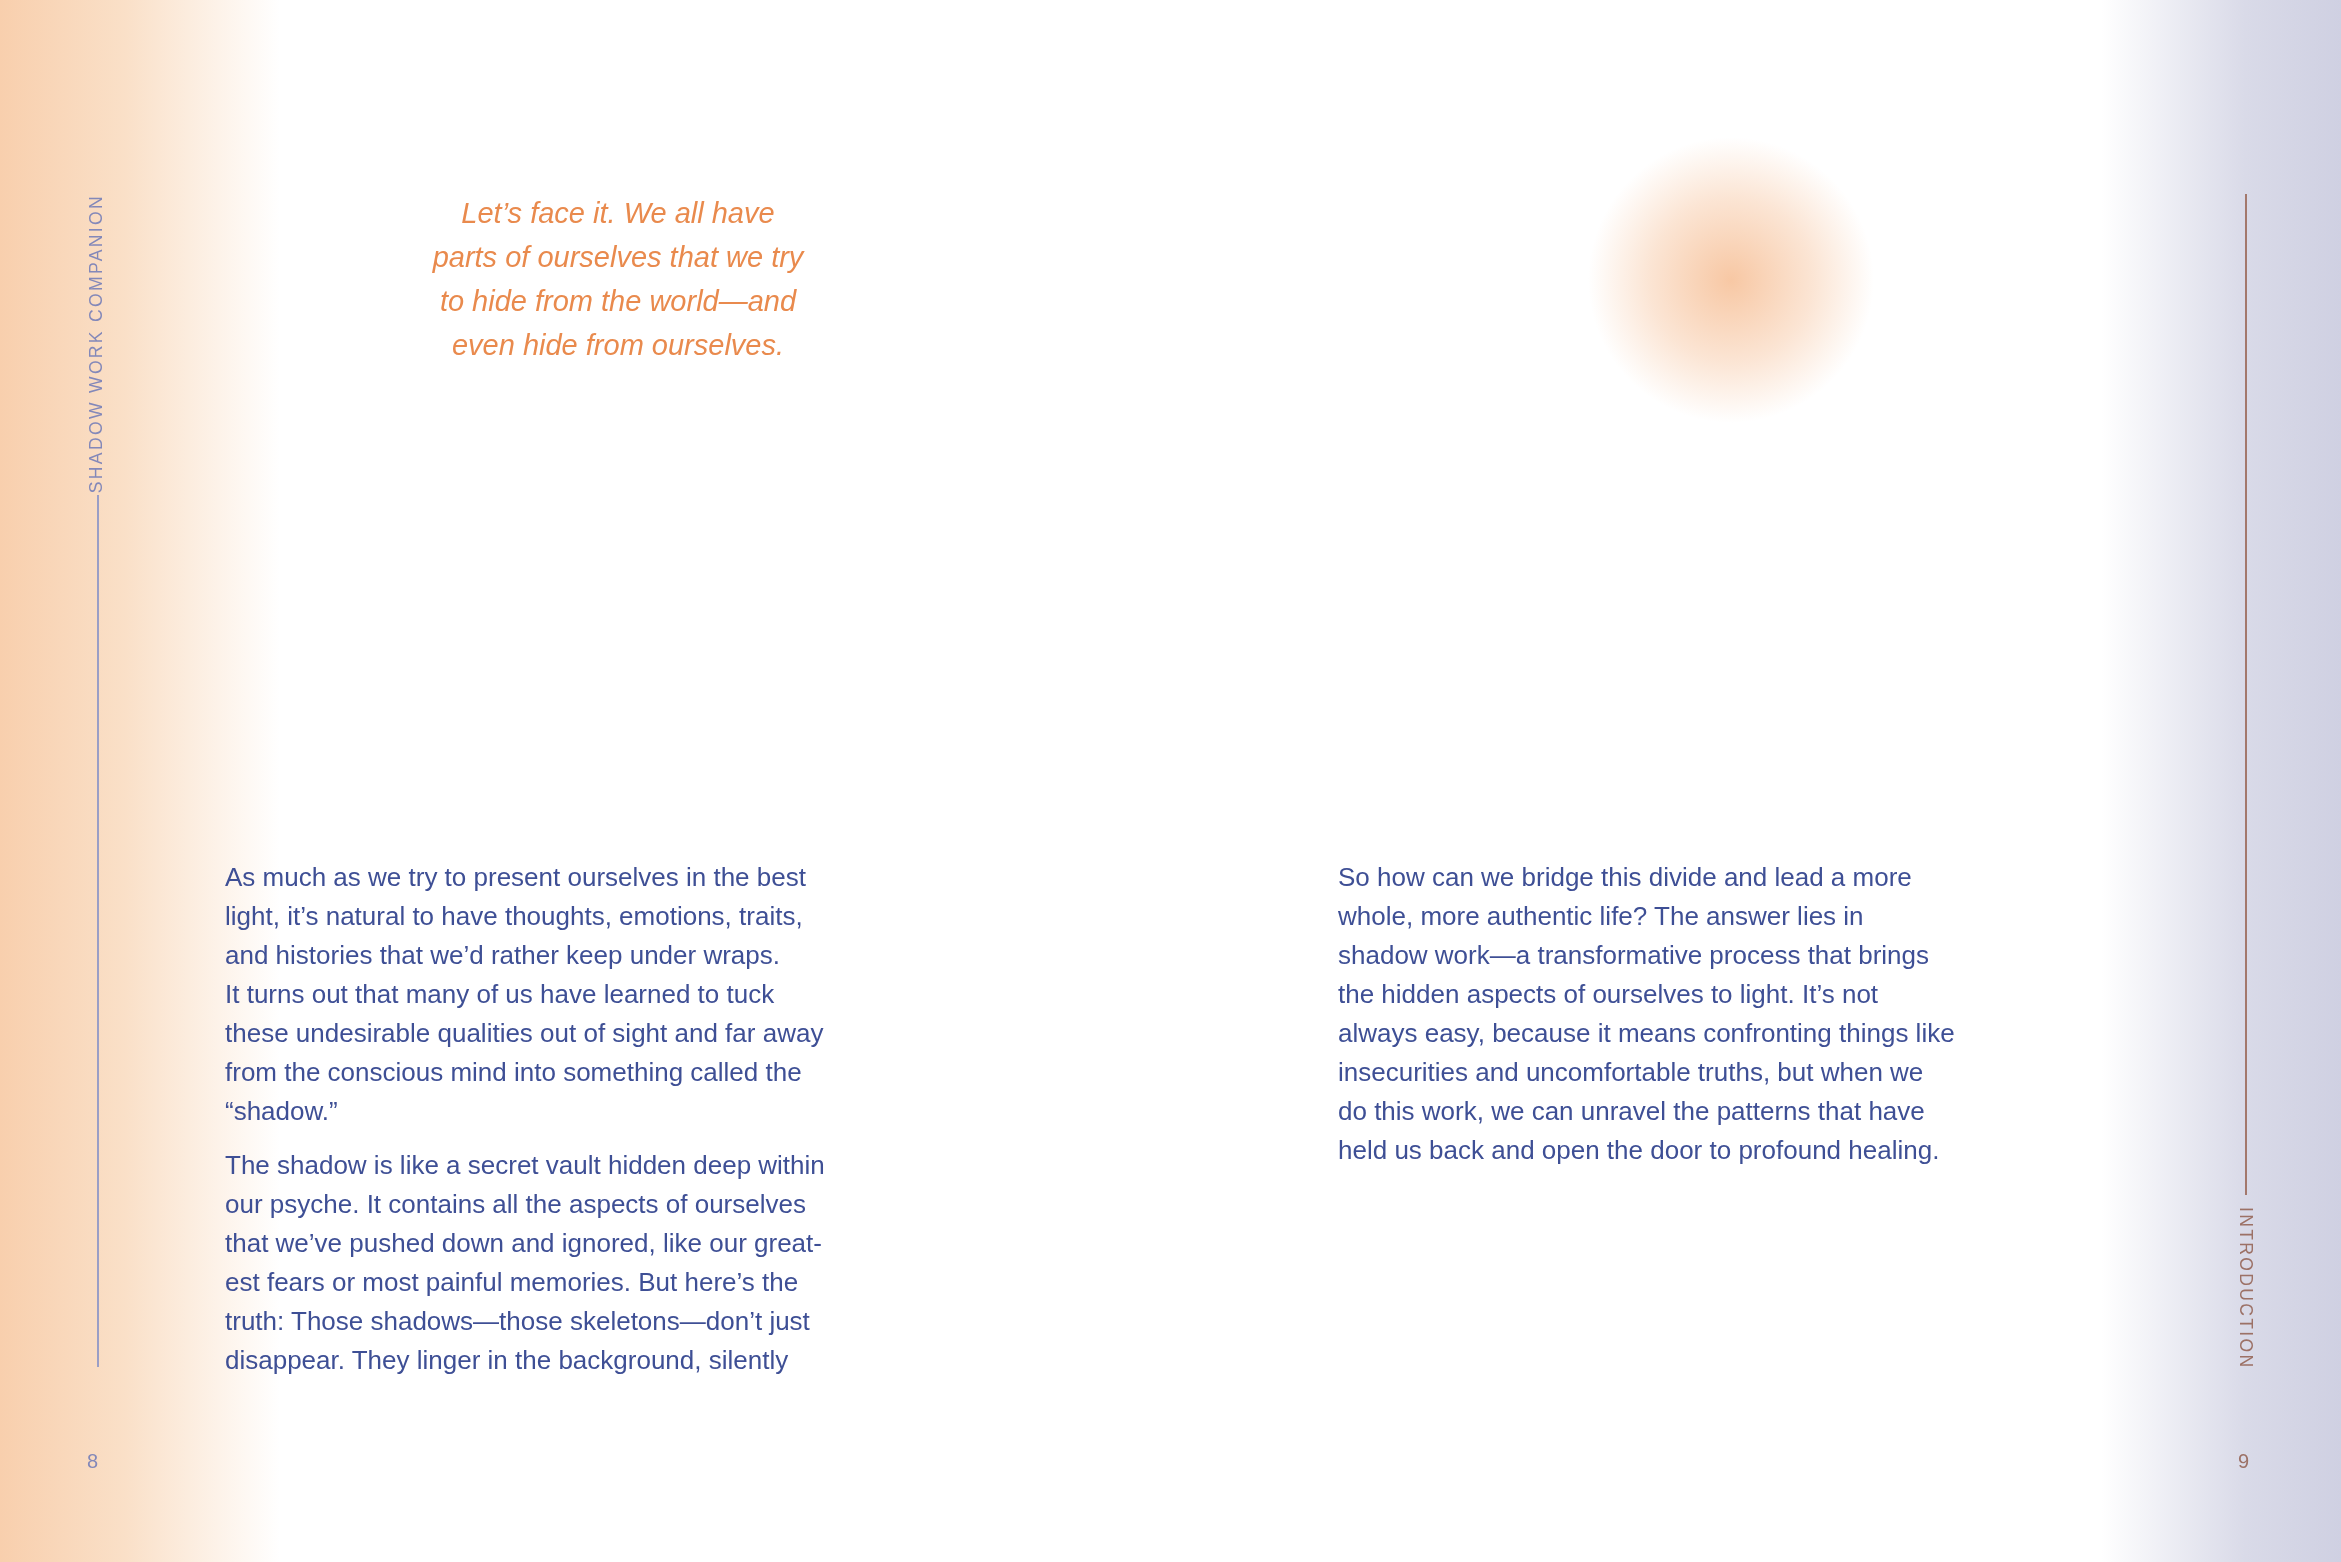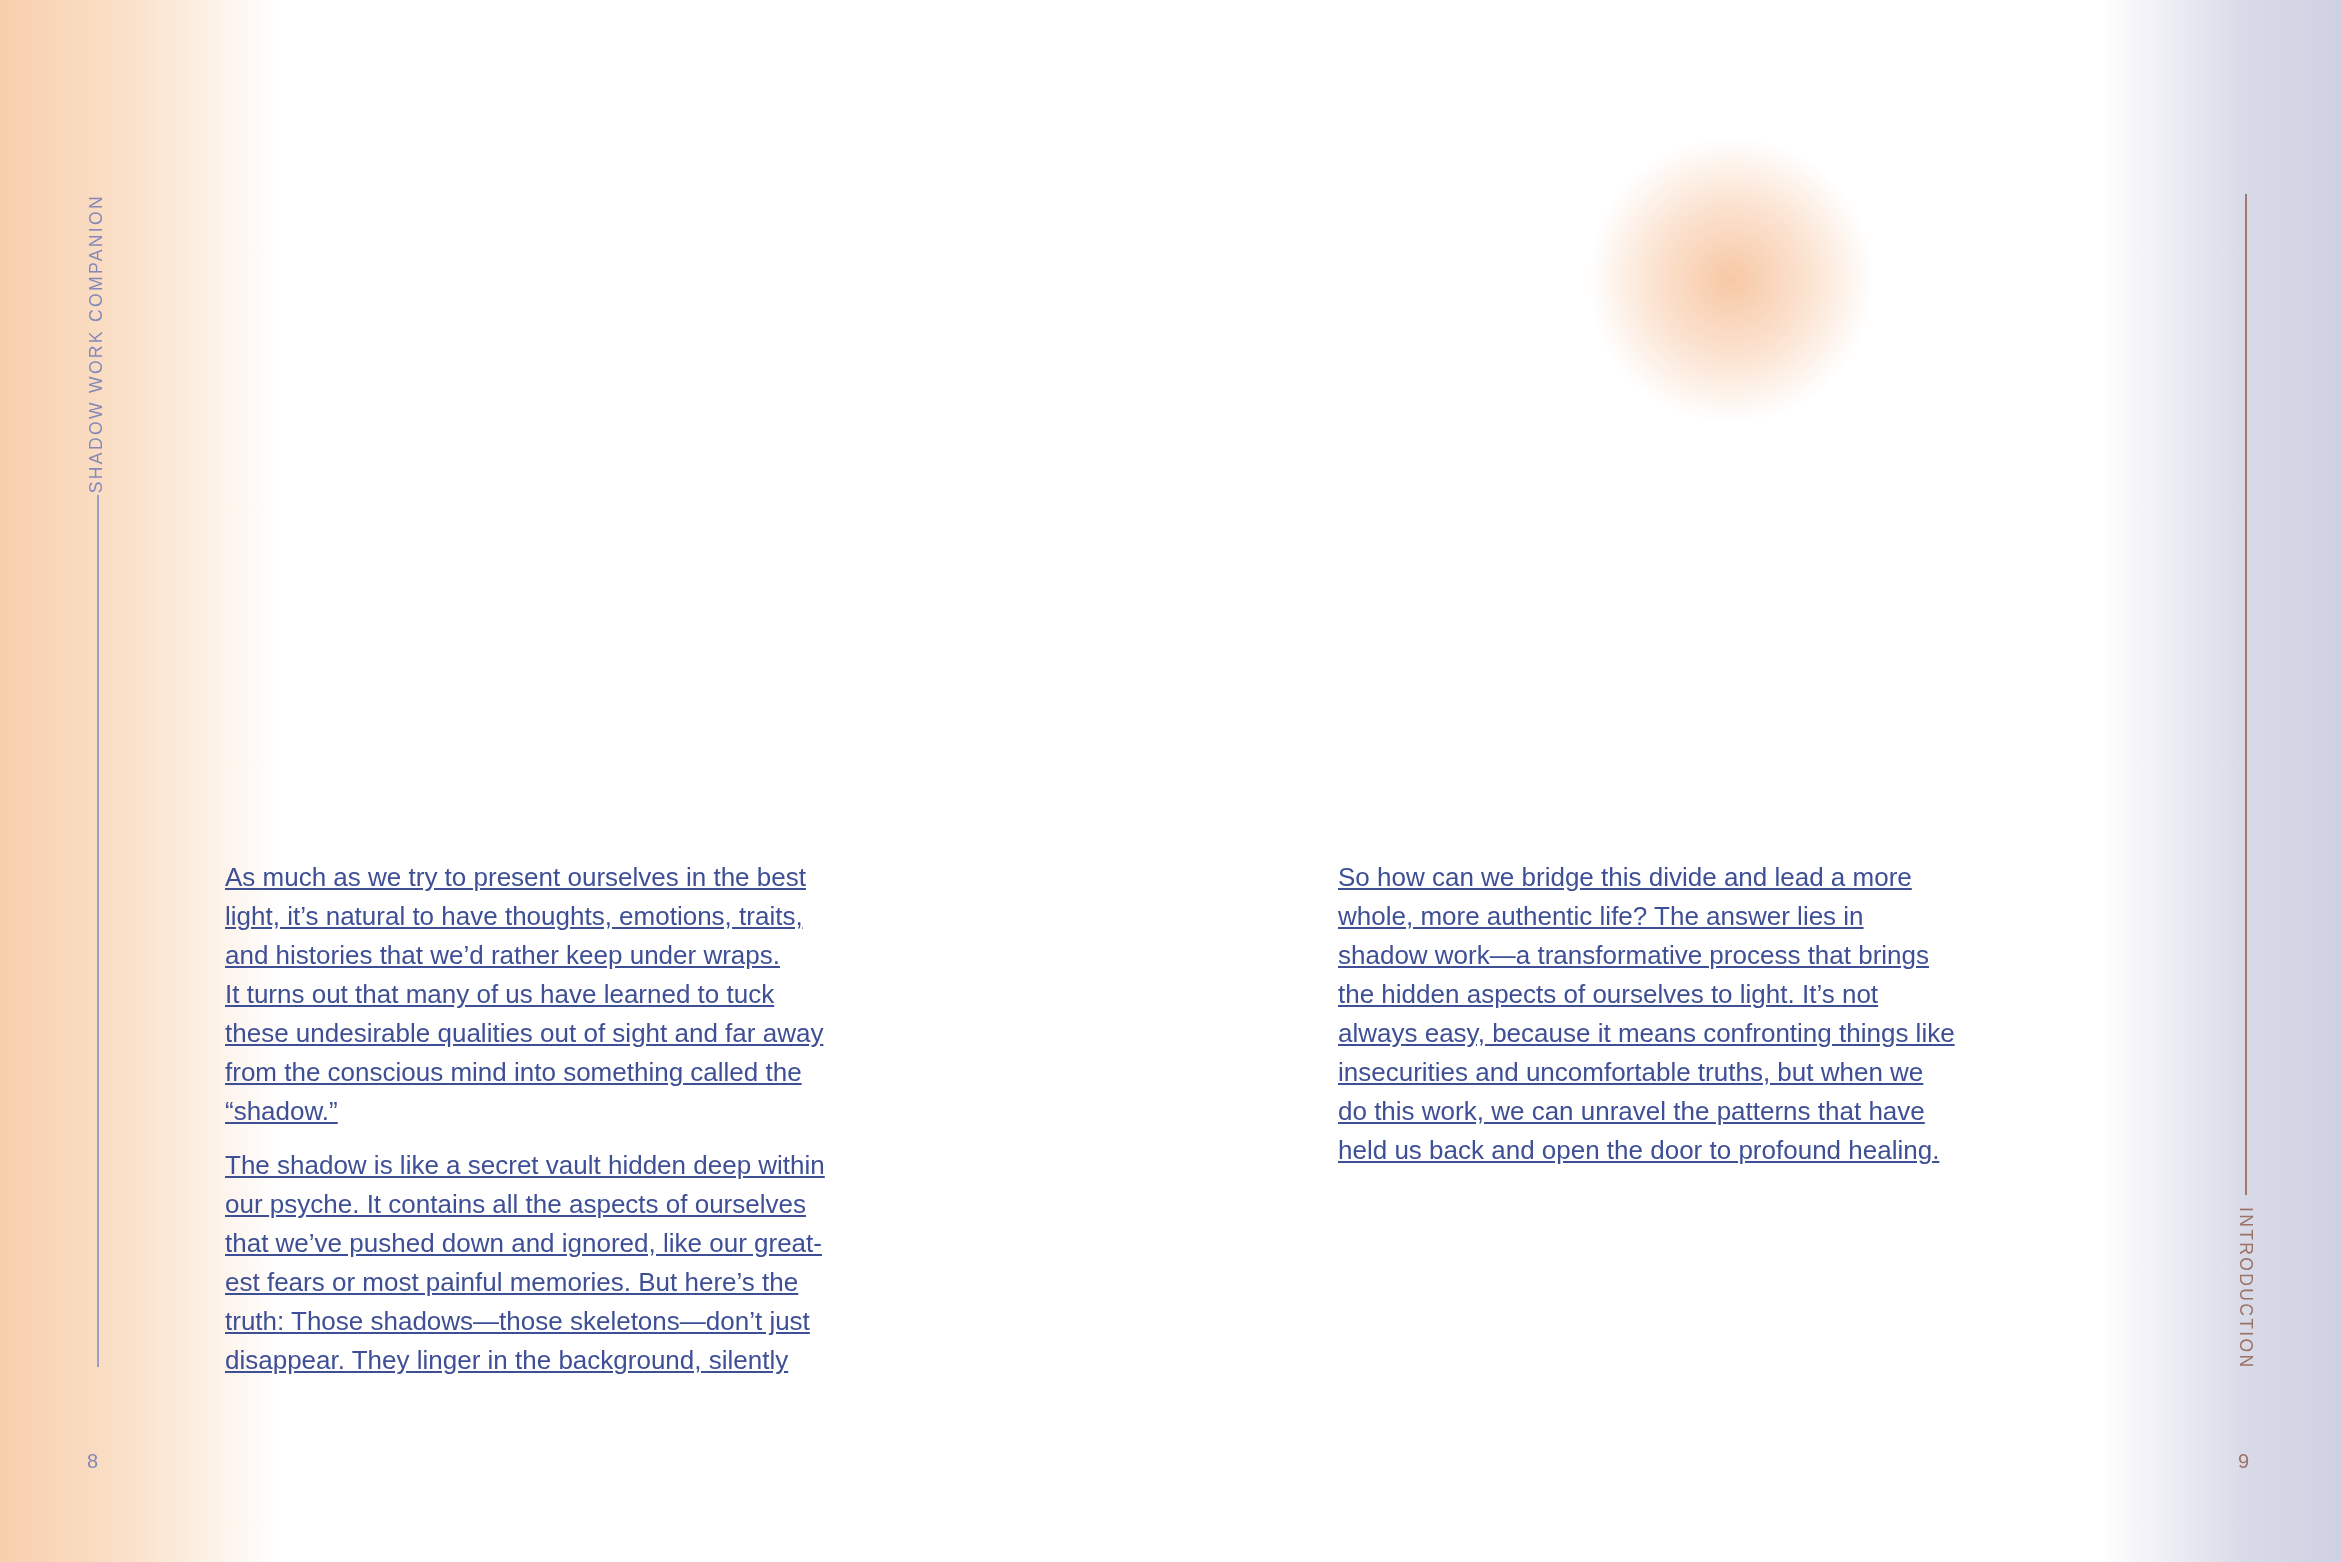--- a/index.html
+++ b/index.html
@@ -72,38 +72,42 @@
     color: var(--accent-orange, #e98a4d);
     white-space: pre-line;
   }
 
   
   .col {
     position: absolute; top: 858px; width: 797px;
     font-size: 26px; line-height: 39px;
     color: var(--body-text, #3e4f95);
   }
-  .col p { margin: 0; white-space: pre-line; text-decoration: underline; }
+  .col p { margin: 0; white-space: pre-line; }
   .col p + p { margin-top: 15px; }
   .col-left  { left: 225px; }
   .col-right { left: 1338px; }
 </style>
 </head>
 <body>
 
 <div class="spread">
 
   <div class="strip-left"></div>
   <div class="strip-right"></div>
   <div class="glow"></div>
 
   <div class="sidebar-left">SHADOW WORK COMPANION</div>
   <div class="rule-left"></div>
   <div class="pagenum-left">8</div>
 
+  <div class="quote">Let’s face it. We all have
+parts of ourselves that we try
+to hide from the world—and
+even hide from ourselves.</div>
 
   <div class="col col-left">
     <p>As much as we try to present ourselves in the best
 light, it’s natural to have thoughts, emotions, traits,
 and histories that we’d rather keep under wraps.
 It turns out that many of us have learned to tuck
 these undesirable qualities out of sight and far away
 from the conscious mind into something called the
 “shadow.”</p>
     <p>The shadow is like a secret vault hidden deep within

